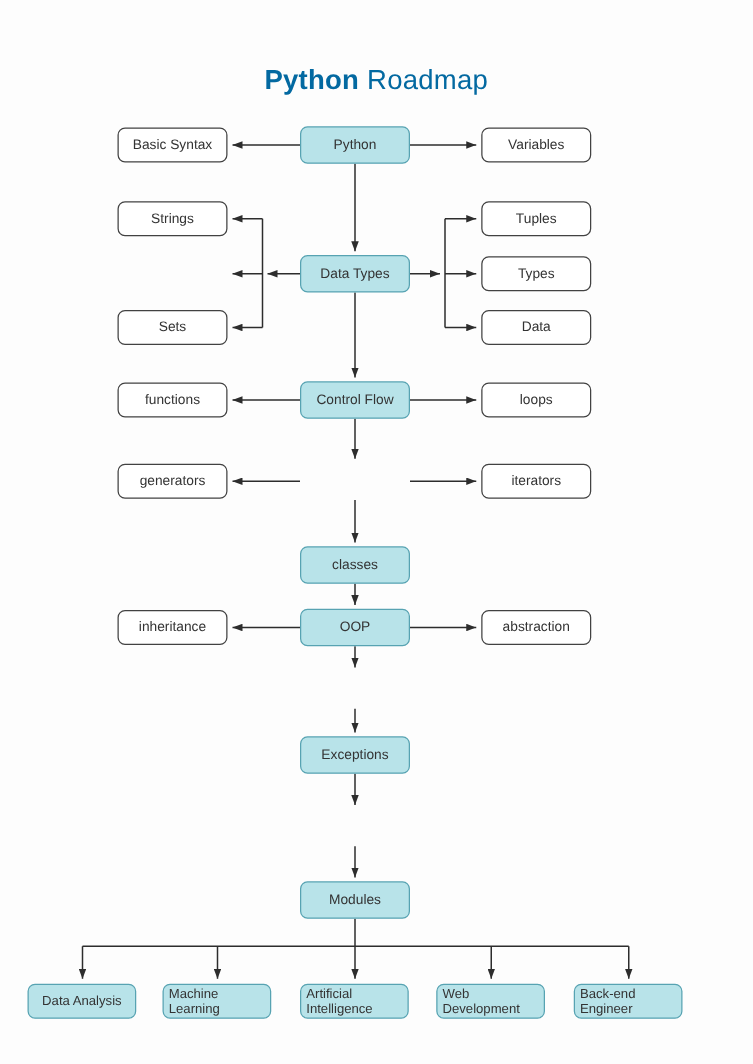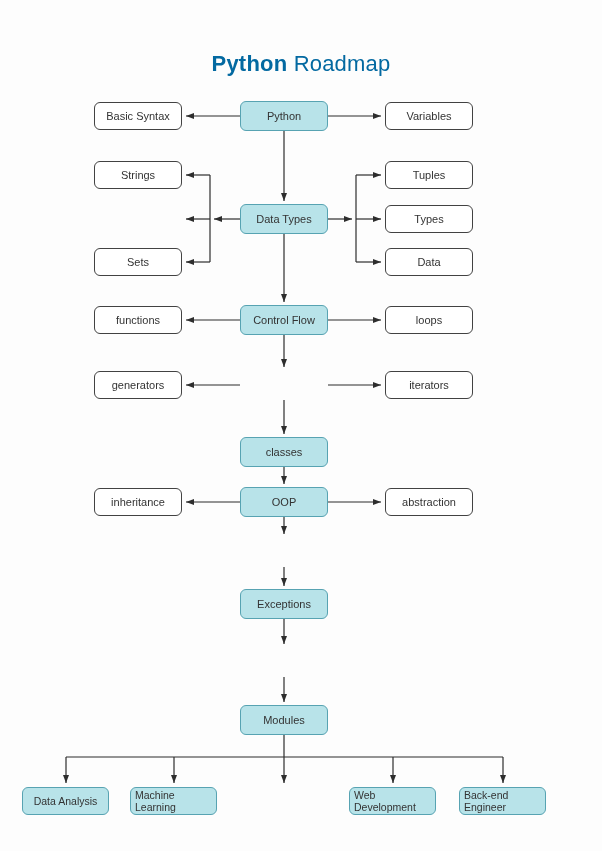--- a/index.html
+++ b/index.html
@@ -148,16 +148,17 @@
   <div class="node side" style="left:385px;top:102px">Variables</div>
   <div class="node side" style="left:385px;top:161px">Tuples</div>
   <div class="node side" style="left:385px;top:205px">Types</div>
   <div class="node side" style="left:385px;top:248px">Data</div>
   <div class="node side" style="left:385px;top:306px">loops</div>
   <div class="node side" style="left:385px;top:371px">iterators</div>
   <div class="node side" style="left:385px;top:488px">abstraction</div>
 
   <div class="node career" style="left:22px;top:787px">Data Analysis</div>
   <div class="node career" style="left:130px;top:787px">Machine Learning</div>
+  <div class="node career" style="left:240px;top:787px">Artificial Intelligence</div>
   <div class="node career" style="left:349px;top:787px">Web Development</div>
   <div class="node career" style="left:459px;top:787px">Back-end Engineer</div>
 
 </div>
 
 </body></html>

